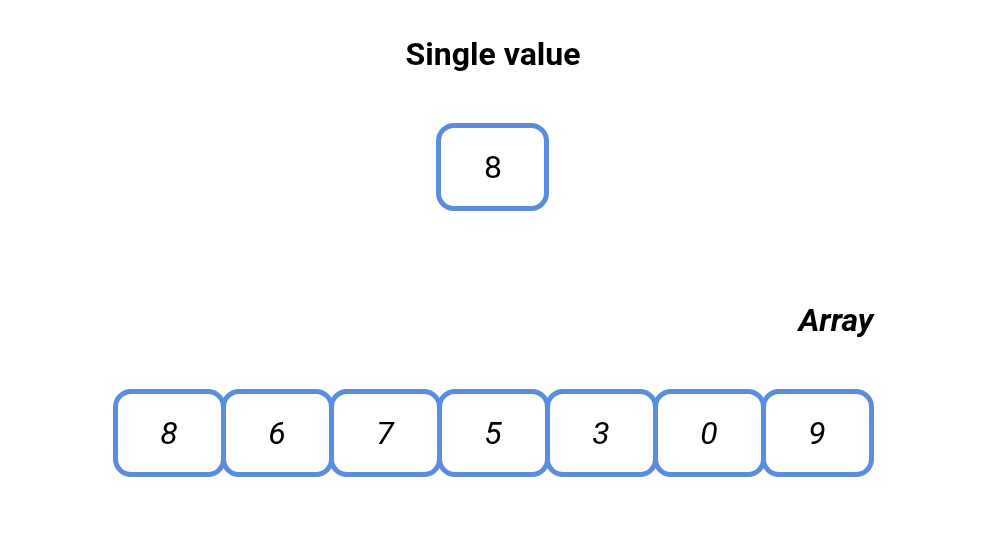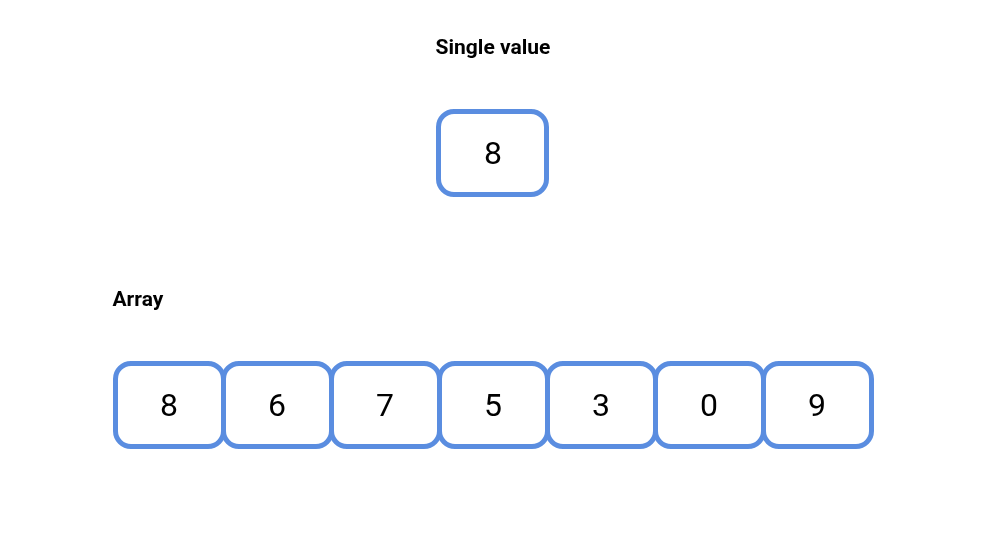--- a/index.html
+++ b/index.html
@@ -11,38 +11,39 @@
       width: 986px;
       height: 554px;
       background: #ffffff;
       font-family: -apple-system, BlinkMacSystemFont, "Segoe UI", Roboto, "Helvetica Neue", Arial, sans-serif;
       display: flex;
       flex-direction: column;
       align-items: center;
       padding-top: 35px;
     }
     .section-title {
-      font-size: 21px;
+      font-size: 32px;
       font-weight: 700;
       color: #000000;
       text-align: center;
     }
     .single-section {
       display: flex;
       flex-direction: column;
       align-items: center;
       margin-bottom: 90px;
     }
     .single-box-container {
       margin-top: 50px;
     }
     .array-section {
       display: flex;
       flex-direction: column;
-      align-items: flex-start;
+      align-items: flex-end;
+      font-style: italic;
     }
     .array-boxes-container {
       margin-top: 50px;
       display: flex;
       flex-direction: row;
     }
     .value-box {
       width: 113px;
       height: 88px;
       border: 5px solid #5a8de0;

